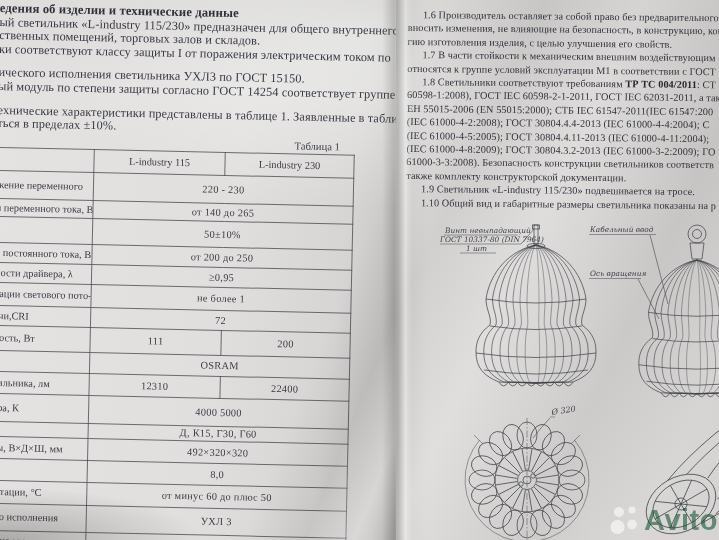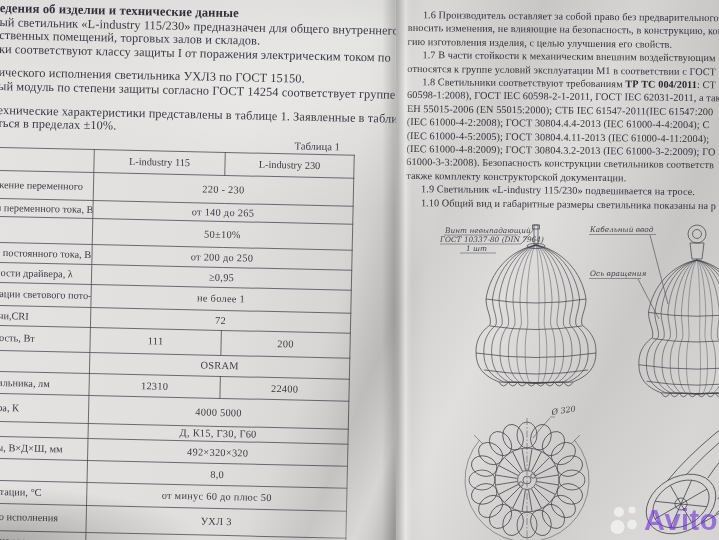--- a/index.html
+++ b/index.html
@@ -51,21 +51,21 @@
   .tiltR{position:absolute;left:12px;top:8px;width:311px;transform:rotate(0.6deg);transform-origin:0 0;}
   .rline{white-space:nowrap;line-height:13.4px;font-size:10.2px;color:#31313c;letter-spacing:.1px;}
   .rline .b{font-weight:bold;color:#26262f;}
   .rline.ind{padding-left:15px;}
   svg.drawing{position:absolute;left:4px;top:218px;}
   .draw-label{font-family:"DejaVu Serif",serif;font-style:italic;font-size:7.4px;fill:#3e3e4a;}
   .dim-label{font-family:"DejaVu Serif",serif;font-style:italic;font-size:8px;fill:#3e3e4a;}
   
   .watermark{position:absolute;right:1px;bottom:3px;z-index:9;display:flex;align-items:center;gap:3px;
     opacity:0.58;pointer-events:none;}
-  .watermark .wm-text{font-family:"Liberation Sans",sans-serif;font-weight:bold;font-size:29px;color:#6d28d9;letter-spacing:0.5px;}
+  .watermark .wm-text{font-family:"Liberation Sans",sans-serif;font-weight:bold;font-size:29px;color:#14532d;letter-spacing:0.5px;}
   .vignette{position:absolute;inset:0;z-index:8;pointer-events:none;
     background:
       radial-gradient(40% 14% at 0% 100%, rgba(40,40,38,0.30), transparent 70%),
       radial-gradient(140% 30% at 50% 0%, rgba(0,0,0,0.05), transparent 60%);}
 </style>
 </head>
 <body>
 
 <div class="page-left">
   <div class="tiltL">

